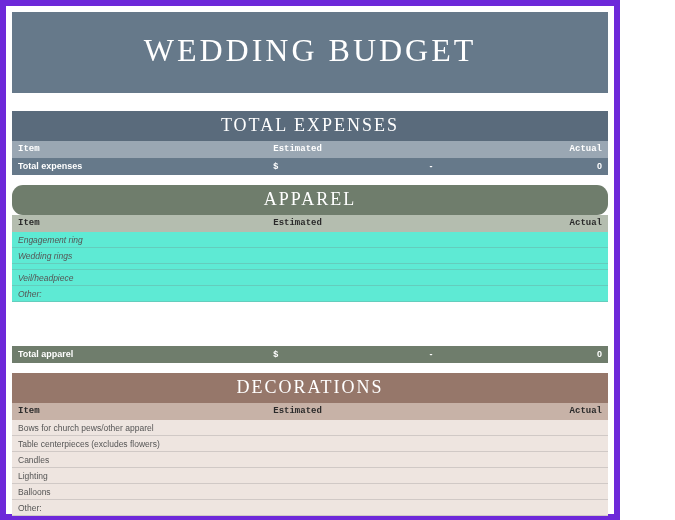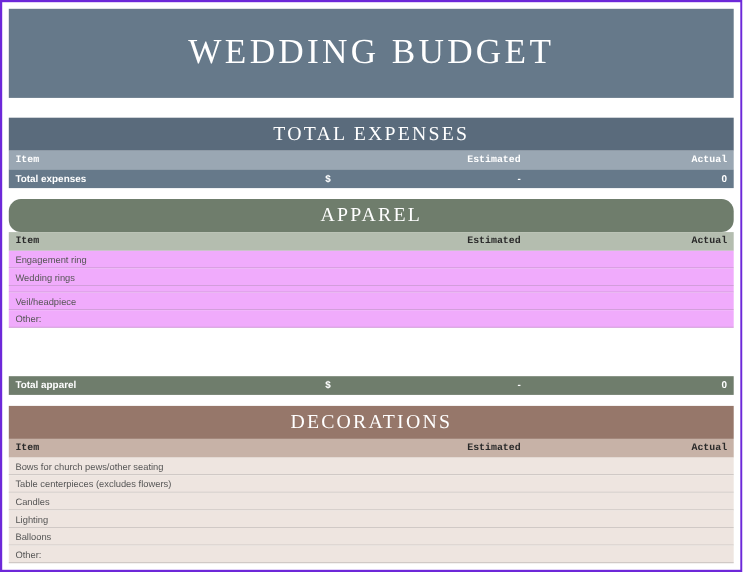--- a/index.html
+++ b/index.html
@@ -4,22 +4,22 @@
 <style>
   * { box-sizing: border-box; margin: 0; padding: 0; }
   body {
     font-family: Georgia, 'Times New Roman', serif;
     background: #ffffff;
     width: 675px;
     height: 520px;
     overflow: hidden;
   }
   .page {
-    border: 2px solid #6d28d9;
-    width: 675px;
+    border: 6px solid #6d28d9;
+    width: 620px;
     height: 520px;
     padding: 6px;
   }
   .title-banner {
     background: #66798a;
     color: #ffffff;
     font-size: 32px;
     letter-spacing: 3px;
     text-align: center;
     padding: 20px 0 24px 0;
@@ -38,21 +38,21 @@
   }
   .col-header {
     display: flex;
     font-family: Liberation Mono, monospace;
     font-size: 9px;
     font-weight: bold;
     color: #2a2a2a;
     padding: 3px 6px 4px 6px;
   }
   .col-item  { flex: 0 0 42%; text-align: left; }
-  .col-est   { flex: 0 0 29%; text-align: right; padding-left: 10px;}
+  .col-est   { flex: 0 0 29%; text-align: left; padding-left: 10px;}
   .col-act   { flex: 0 0 29%; text-align: right; }
 
   .row {
     display: flex;
     font-family: Arial, Helvetica, sans-serif;
     font-size: 8.5px;
     color: #555;
     padding: 2.5px 6px;
     border-bottom: 1px solid rgba(120,120,120,0.25);
   }
@@ -73,21 +73,21 @@
   .total-row .c2b{ flex: 0 0 22%; text-align:right; }
   .total-row .c3 { flex: 0 0 29%; text-align:right; }
 
   
   .sec-total .section-header { background: #5a6b7c; }
   .sec-total .col-header     { background: #9aa7b3; color:#fff;}
   .sec-total .total-row      { background: #66798a; }
 
   .sec-apparel .section-header { background: #6f7d6c; border-radius: 11px; }
   .sec-apparel .col-header     { background: #b4bdaf; }
-  .sec-apparel .row            { background: #f0abfc; }
+  .sec-apparel .row            { background: #5eead4; font-style: italic; }
   .sec-apparel .total-row      { background: #6f7d6c; margin-top: 44px; }
 
   .sec-deco .section-header { background: #96776a; text-align: center; }
   .sec-deco .col-header     { background: #c7b2a7; }
   .sec-deco .row            { background: #eee5e0; }
 </style>
 </head>
 <body>
 
 <div class="page">
@@ -155,21 +155,21 @@
   <div class="gap-sm"></div>
 
   <div class="sec-deco">
     <div class="section-header">DECORATIONS</div>
     <div class="col-header">
       <div class="col-item">Item</div>
       <div class="col-est">Estimated</div>
       <div class="col-act">Actual</div>
     </div>
     <div class="row">
-      <div class="c1">Bows for church pews/other seating</div>
+      <div class="c1">Bows for church pews/other apparel</div>
       <div class="c2"></div>
       <div class="c3"></div>
     </div>
     <div class="row">
       <div class="c1">Table centerpieces (excludes flowers)</div>
       <div class="c2"></div>
       <div class="c3"></div>
     </div>
     <div class="row">
       <div class="c1">Candles</div>

